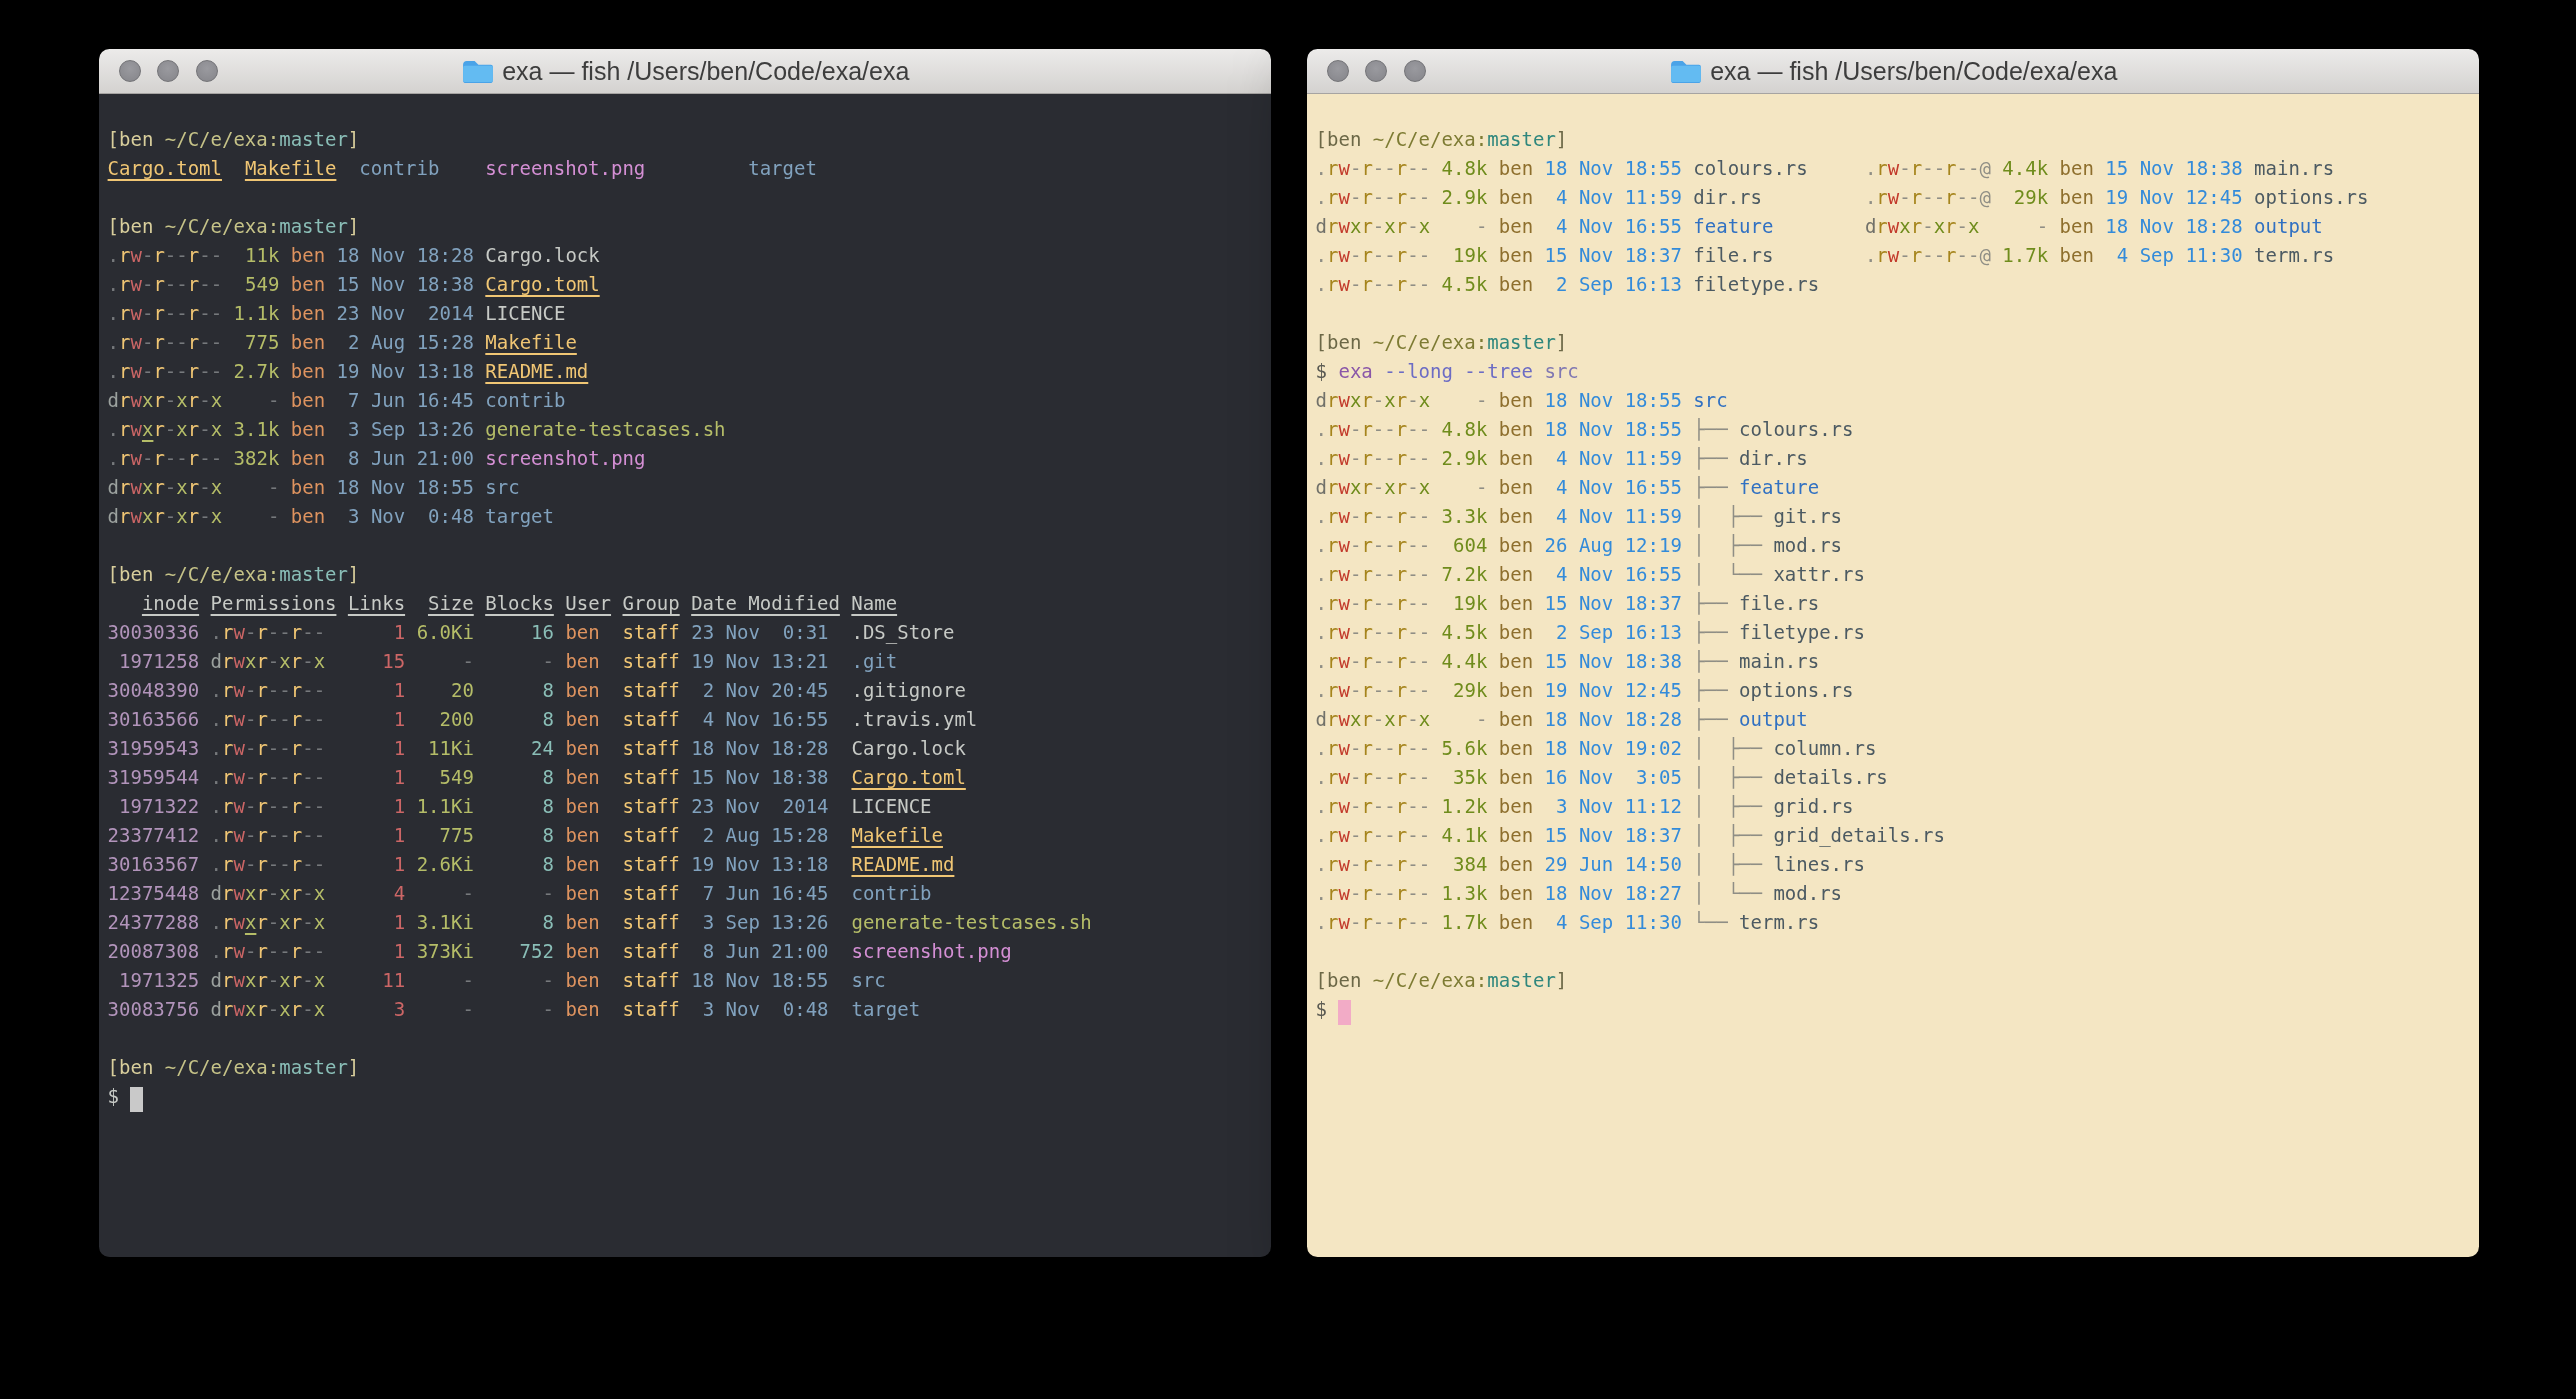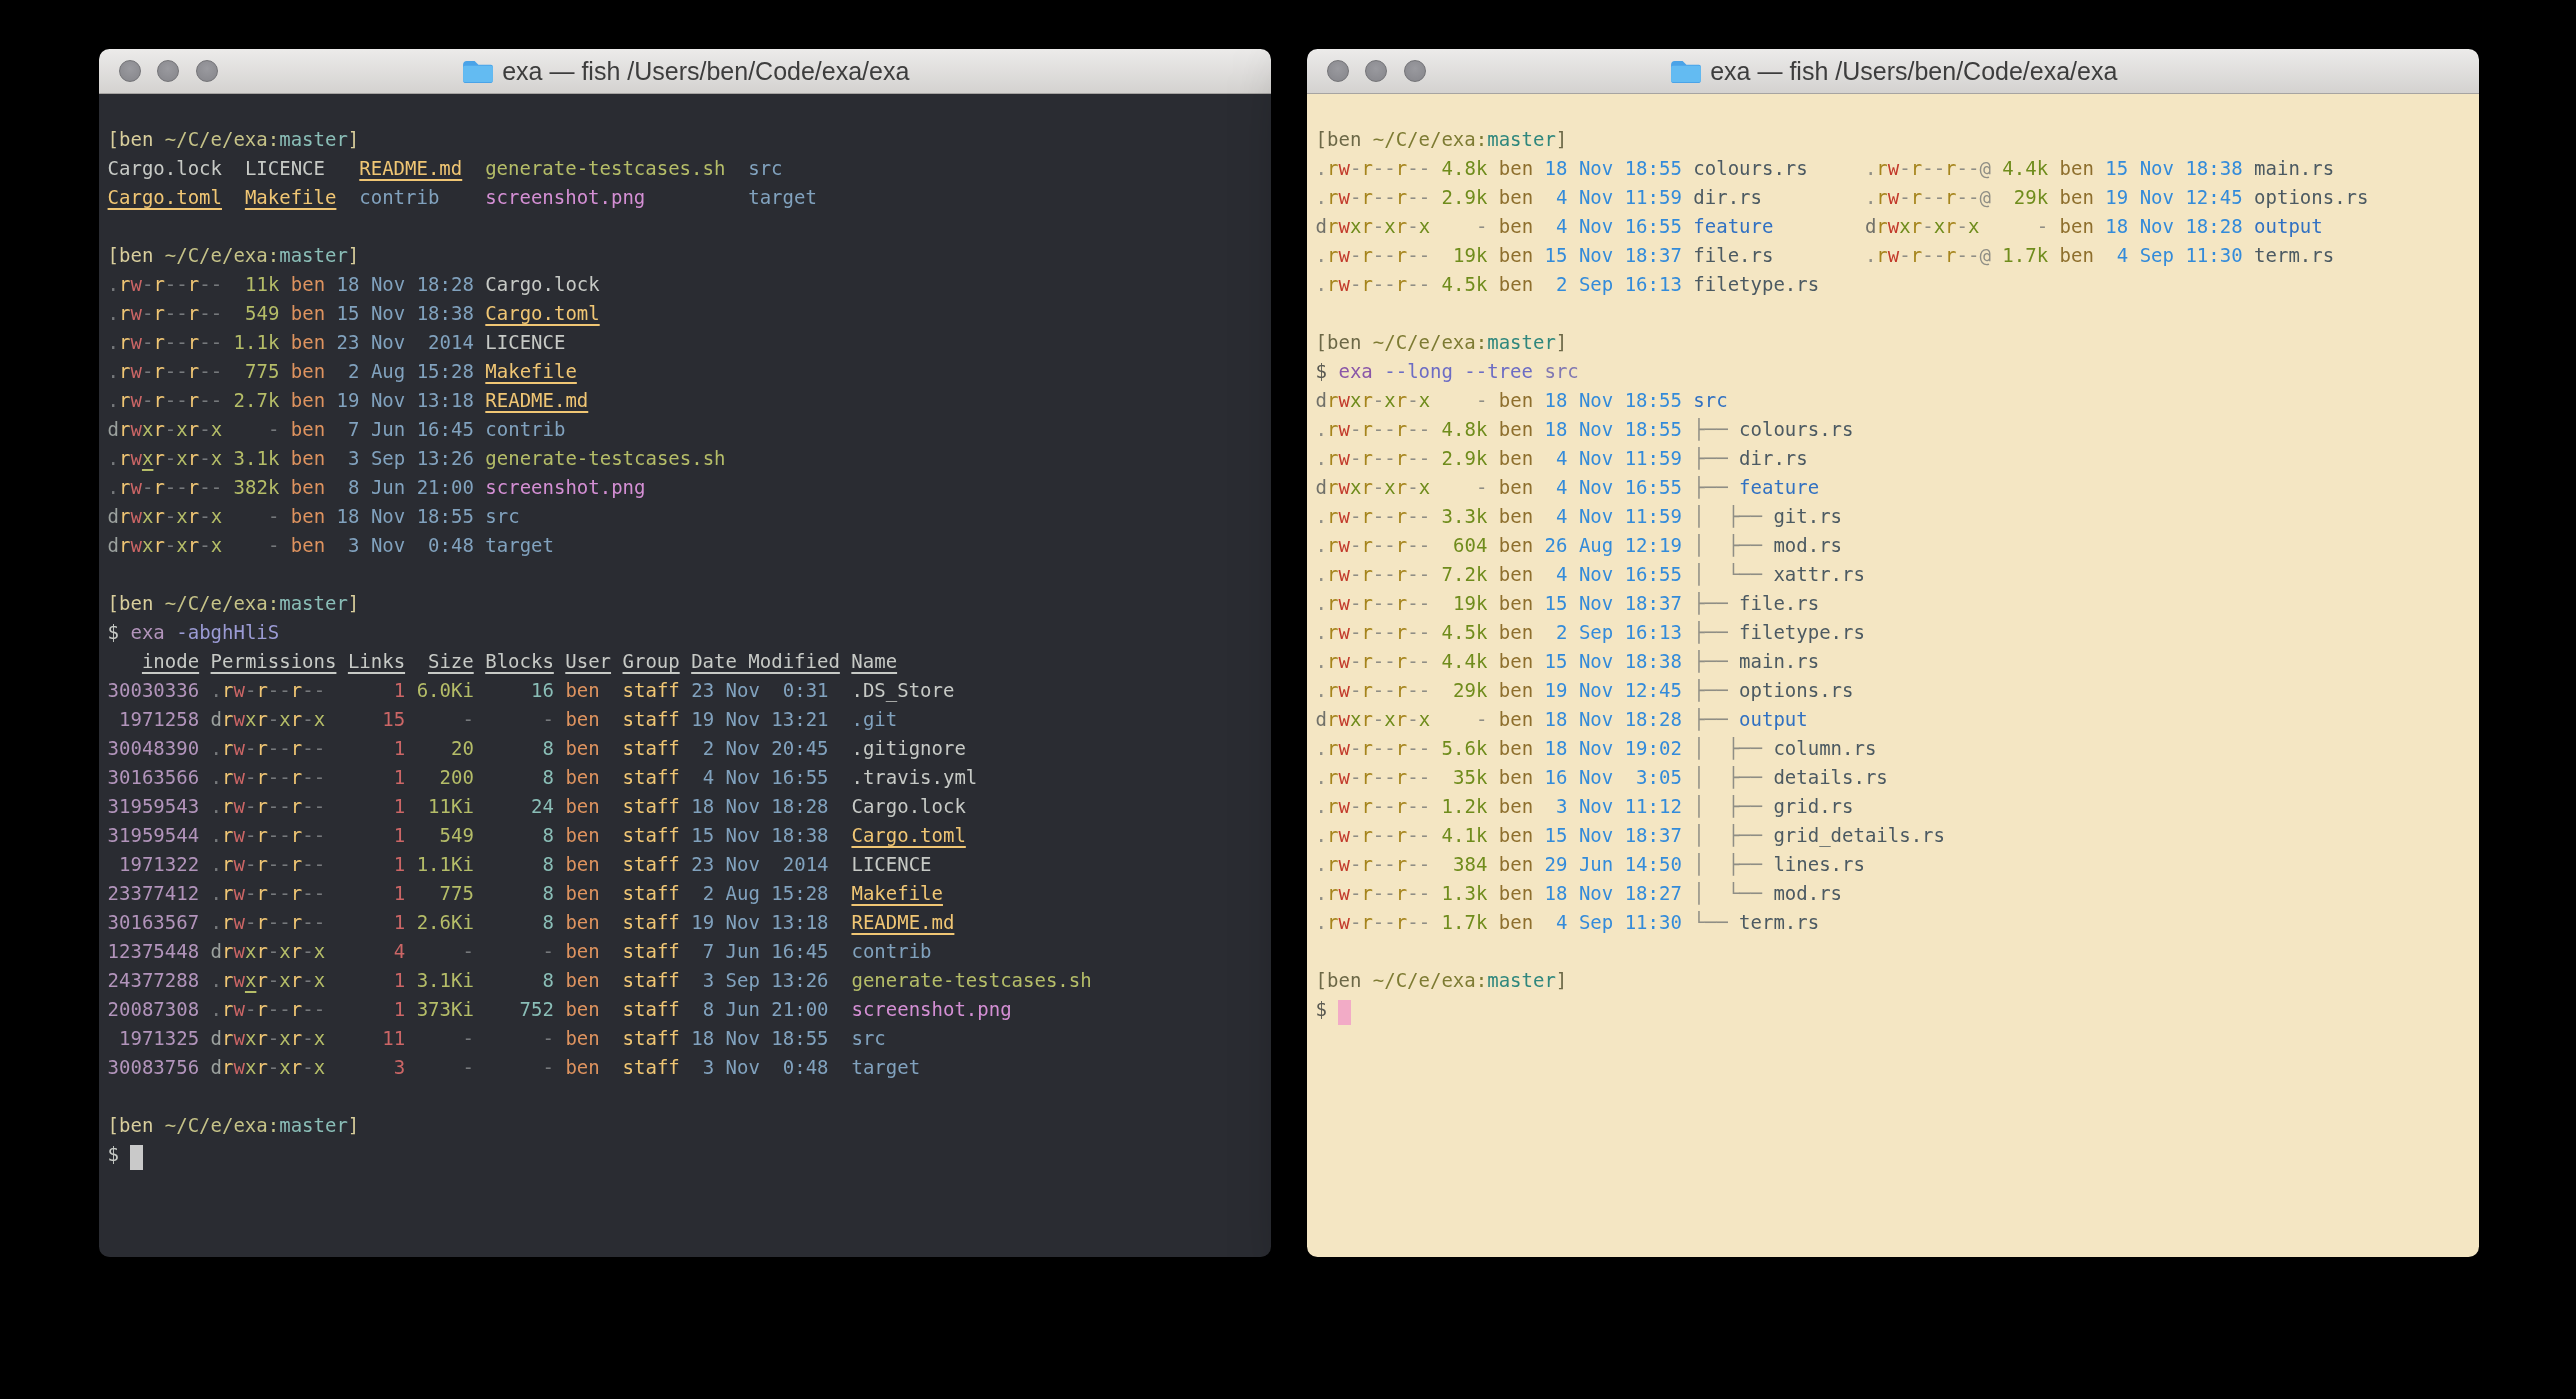--- a/index.html
+++ b/index.html
@@ -54,37 +54,35 @@
     <div class="titlewrap">
       <svg width="32" height="25" viewBox="0 0 33 26">
         <path d="M2 6 q0-4 4-4 h8 l4 4 h13 q2 0 2 2 v14 q0 3-3 3 H5 q-3 0-3-3 z" fill="#4aa3e8"></path>
         <path d="M2 9 q0-2 2-2 h27 q2 0 2 2 v13 q0 2-2 2 H4 q-2 0-2-2 z" fill="#63bbf2"></path>
       </svg>
       <span>exa — fish  /Users/ben/Code/exa/exa</span>
     </div>
   </div>
   <div class="screen" style="background: rgb(42, 44, 50); color: rgb(199, 202, 198);">
       <div class="ln"><span style="color: rgb(216, 206, 156);">[ben </span><span style="color: rgb(198, 195, 136);">~/C/e/exa</span><span style="color: rgb(198, 195, 136);">:</span><span style="color: rgb(138, 190, 183);">master</span><span style="color: rgb(216, 206, 156);">]</span></div>
-      <div class="ln"><span style="color: rgb(199, 202, 198);">Cargo.lock</span><span>  </span><span style="color: rgb(199, 202, 198);">LICENCE</span><span>   </span><span class="u" style="color: rgb(240, 198, 116);">README.md</span><span>  </span><span style="color: rgb(181, 189, 104);">generate-testcases.sh</span><span>  </span><span style="color: rgb(129, 162, 190);">src</span></div>
       <div class="ln"><span class="u" style="color: rgb(240, 198, 116);">Cargo.toml</span><span>  </span><span class="u" style="color: rgb(240, 198, 116);">Makefile</span><span>  </span><span style="color: rgb(129, 162, 190);">contrib</span><span>    </span><span style="color: rgb(212, 143, 212);">screenshot.png</span><span>         </span><span style="color: rgb(129, 162, 190);">target</span></div>
       <div class="ln">&nbsp;</div>
       <div class="ln"><span style="color: rgb(216, 206, 156);">[ben </span><span style="color: rgb(198, 195, 136);">~/C/e/exa</span><span style="color: rgb(198, 195, 136);">:</span><span style="color: rgb(138, 190, 183);">master</span><span style="color: rgb(216, 206, 156);">]</span></div>
       <div class="ln"><span style="color: rgb(118, 121, 124);">.</span><span style="color: rgb(240, 198, 116);">r</span><span style="color: rgb(204, 102, 102);">w</span><span style="color: rgb(118, 121, 124);">-</span><span style="color: rgb(240, 198, 116);">r</span><span style="color: rgb(118, 121, 124);">-</span><span style="color: rgb(118, 121, 124);">-</span><span style="color: rgb(240, 198, 116);">r</span><span style="color: rgb(118, 121, 124);">-</span><span style="color: rgb(118, 121, 124);">-</span><span> </span><span style="color: rgb(181, 189, 104);"> 11k</span><span> </span><span style="color: rgb(222, 147, 95);">ben</span><span> </span><span style="color: rgb(129, 162, 190);">18 Nov 18:28</span><span> </span><span style="color: rgb(199, 202, 198);">Cargo.lock</span></div>
       <div class="ln"><span style="color: rgb(118, 121, 124);">.</span><span style="color: rgb(240, 198, 116);">r</span><span style="color: rgb(204, 102, 102);">w</span><span style="color: rgb(118, 121, 124);">-</span><span style="color: rgb(240, 198, 116);">r</span><span style="color: rgb(118, 121, 124);">-</span><span style="color: rgb(118, 121, 124);">-</span><span style="color: rgb(240, 198, 116);">r</span><span style="color: rgb(118, 121, 124);">-</span><span style="color: rgb(118, 121, 124);">-</span><span> </span><span style="color: rgb(181, 189, 104);"> 549</span><span> </span><span style="color: rgb(222, 147, 95);">ben</span><span> </span><span style="color: rgb(129, 162, 190);">15 Nov 18:38</span><span> </span><span class="u" style="color: rgb(240, 198, 116);">Cargo.toml</span></div>
       <div class="ln"><span style="color: rgb(118, 121, 124);">.</span><span style="color: rgb(240, 198, 116);">r</span><span style="color: rgb(204, 102, 102);">w</span><span style="color: rgb(118, 121, 124);">-</span><span style="color: rgb(240, 198, 116);">r</span><span style="color: rgb(118, 121, 124);">-</span><span style="color: rgb(118, 121, 124);">-</span><span style="color: rgb(240, 198, 116);">r</span><span style="color: rgb(118, 121, 124);">-</span><span style="color: rgb(118, 121, 124);">-</span><span> </span><span style="color: rgb(181, 189, 104);">1.1k</span><span> </span><span style="color: rgb(222, 147, 95);">ben</span><span> </span><span style="color: rgb(129, 162, 190);">23 Nov  2014</span><span> </span><span style="color: rgb(199, 202, 198);">LICENCE</span></div>
       <div class="ln"><span style="color: rgb(118, 121, 124);">.</span><span style="color: rgb(240, 198, 116);">r</span><span style="color: rgb(204, 102, 102);">w</span><span style="color: rgb(118, 121, 124);">-</span><span style="color: rgb(240, 198, 116);">r</span><span style="color: rgb(118, 121, 124);">-</span><span style="color: rgb(118, 121, 124);">-</span><span style="color: rgb(240, 198, 116);">r</span><span style="color: rgb(118, 121, 124);">-</span><span style="color: rgb(118, 121, 124);">-</span><span> </span><span style="color: rgb(181, 189, 104);"> 775</span><span> </span><span style="color: rgb(222, 147, 95);">ben</span><span> </span><span style="color: rgb(129, 162, 190);"> 2 Aug 15:28</span><span> </span><span class="u" style="color: rgb(240, 198, 116);">Makefile</span></div>
       <div class="ln"><span style="color: rgb(118, 121, 124);">.</span><span style="color: rgb(240, 198, 116);">r</span><span style="color: rgb(204, 102, 102);">w</span><span style="color: rgb(118, 121, 124);">-</span><span style="color: rgb(240, 198, 116);">r</span><span style="color: rgb(118, 121, 124);">-</span><span style="color: rgb(118, 121, 124);">-</span><span style="color: rgb(240, 198, 116);">r</span><span style="color: rgb(118, 121, 124);">-</span><span style="color: rgb(118, 121, 124);">-</span><span> </span><span style="color: rgb(181, 189, 104);">2.7k</span><span> </span><span style="color: rgb(222, 147, 95);">ben</span><span> </span><span style="color: rgb(129, 162, 190);">19 Nov 13:18</span><span> </span><span class="u" style="color: rgb(240, 198, 116);">README.md</span></div>
       <div class="ln"><span style="color: rgb(155, 161, 158);">d</span><span style="color: rgb(240, 198, 116);">r</span><span style="color: rgb(204, 102, 102);">w</span><span style="color: rgb(181, 189, 104);">x</span><span style="color: rgb(240, 198, 116);">r</span><span style="color: rgb(118, 121, 124);">-</span><span style="color: rgb(181, 189, 104);">x</span><span style="color: rgb(240, 198, 116);">r</span><span style="color: rgb(118, 121, 124);">-</span><span style="color: rgb(181, 189, 104);">x</span><span> </span><span style="color: rgb(118, 121, 124);">   -</span><span> </span><span style="color: rgb(222, 147, 95);">ben</span><span> </span><span style="color: rgb(129, 162, 190);"> 7 Jun 16:45</span><span> </span><span style="color: rgb(129, 162, 190);">contrib</span></div>
       <div class="ln"><span style="color: rgb(118, 121, 124);">.</span><span style="color: rgb(240, 198, 116);">r</span><span style="color: rgb(204, 102, 102);">w</span><span class="u" style="color: rgb(181, 189, 104);">x</span><span style="color: rgb(240, 198, 116);">r</span><span style="color: rgb(118, 121, 124);">-</span><span style="color: rgb(181, 189, 104);">x</span><span style="color: rgb(240, 198, 116);">r</span><span style="color: rgb(118, 121, 124);">-</span><span style="color: rgb(181, 189, 104);">x</span><span> </span><span style="color: rgb(181, 189, 104);">3.1k</span><span> </span><span style="color: rgb(222, 147, 95);">ben</span><span> </span><span style="color: rgb(129, 162, 190);"> 3 Sep 13:26</span><span> </span><span style="color: rgb(181, 189, 104);">generate-testcases.sh</span></div>
       <div class="ln"><span style="color: rgb(118, 121, 124);">.</span><span style="color: rgb(240, 198, 116);">r</span><span style="color: rgb(204, 102, 102);">w</span><span style="color: rgb(118, 121, 124);">-</span><span style="color: rgb(240, 198, 116);">r</span><span style="color: rgb(118, 121, 124);">-</span><span style="color: rgb(118, 121, 124);">-</span><span style="color: rgb(240, 198, 116);">r</span><span style="color: rgb(118, 121, 124);">-</span><span style="color: rgb(118, 121, 124);">-</span><span> </span><span style="color: rgb(181, 189, 104);">382k</span><span> </span><span style="color: rgb(222, 147, 95);">ben</span><span> </span><span style="color: rgb(129, 162, 190);"> 8 Jun 21:00</span><span> </span><span style="color: rgb(212, 143, 212);">screenshot.png</span></div>
       <div class="ln"><span style="color: rgb(155, 161, 158);">d</span><span style="color: rgb(240, 198, 116);">r</span><span style="color: rgb(204, 102, 102);">w</span><span style="color: rgb(181, 189, 104);">x</span><span style="color: rgb(240, 198, 116);">r</span><span style="color: rgb(118, 121, 124);">-</span><span style="color: rgb(181, 189, 104);">x</span><span style="color: rgb(240, 198, 116);">r</span><span style="color: rgb(118, 121, 124);">-</span><span style="color: rgb(181, 189, 104);">x</span><span> </span><span style="color: rgb(118, 121, 124);">   -</span><span> </span><span style="color: rgb(222, 147, 95);">ben</span><span> </span><span style="color: rgb(129, 162, 190);">18 Nov 18:55</span><span> </span><span style="color: rgb(129, 162, 190);">src</span></div>
       <div class="ln"><span style="color: rgb(155, 161, 158);">d</span><span style="color: rgb(240, 198, 116);">r</span><span style="color: rgb(204, 102, 102);">w</span><span style="color: rgb(181, 189, 104);">x</span><span style="color: rgb(240, 198, 116);">r</span><span style="color: rgb(118, 121, 124);">-</span><span style="color: rgb(181, 189, 104);">x</span><span style="color: rgb(240, 198, 116);">r</span><span style="color: rgb(118, 121, 124);">-</span><span style="color: rgb(181, 189, 104);">x</span><span> </span><span style="color: rgb(118, 121, 124);">   -</span><span> </span><span style="color: rgb(222, 147, 95);">ben</span><span> </span><span style="color: rgb(129, 162, 190);"> 3 Nov  0:48</span><span> </span><span style="color: rgb(129, 162, 190);">target</span></div>
       <div class="ln">&nbsp;</div>
       <div class="ln"><span style="color: rgb(216, 206, 156);">[ben </span><span style="color: rgb(198, 195, 136);">~/C/e/exa</span><span style="color: rgb(198, 195, 136);">:</span><span style="color: rgb(138, 190, 183);">master</span><span style="color: rgb(216, 206, 156);">]</span></div>
-      <div class="ln"><span style="color: rgb(199, 202, 198);">$ </span><span style="color: rgb(178, 148, 187);">exa</span><span> </span><span style="color: rgb(155, 155, 212);">-abghHliS</span></div>
       <div class="ln"><span>   </span><span class="u" style="color: rgb(199, 202, 198);">inode</span><span> </span><span class="u" style="color: rgb(199, 202, 198);">Permissions</span><span> </span><span class="u" style="color: rgb(199, 202, 198);">Links</span><span>  </span><span class="u" style="color: rgb(199, 202, 198);">Size</span><span> </span><span class="u" style="color: rgb(199, 202, 198);">Blocks</span><span> </span><span class="u" style="color: rgb(199, 202, 198);">User</span><span> </span><span class="u" style="color: rgb(199, 202, 198);">Group</span><span> </span><span class="u" style="color: rgb(199, 202, 198);">Date Modified</span><span> </span><span class="u" style="color: rgb(199, 202, 198);">Name</span></div>
       <div class="ln"><span style="color: rgb(178, 148, 187);">30030336</span><span> </span><span style="color: rgb(118, 121, 124);">.</span><span style="color: rgb(240, 198, 116);">r</span><span style="color: rgb(204, 102, 102);">w</span><span style="color: rgb(118, 121, 124);">-</span><span style="color: rgb(240, 198, 116);">r</span><span style="color: rgb(118, 121, 124);">-</span><span style="color: rgb(118, 121, 124);">-</span><span style="color: rgb(240, 198, 116);">r</span><span style="color: rgb(118, 121, 124);">-</span><span style="color: rgb(118, 121, 124);">-</span><span>  </span><span style="color: rgb(204, 102, 102);">    1</span><span> </span><span style="color: rgb(181, 189, 104);">6.0Ki</span><span> </span><span style="color: rgb(138, 190, 183);">    16</span><span> </span><span style="color: rgb(222, 147, 95);">ben</span><span>  </span><span style="color: rgb(240, 198, 116);">staff</span><span> </span><span style="color: rgb(129, 162, 190);">23 Nov  0:31</span><span>  </span><span style="color: rgb(199, 202, 198);">.DS_Store</span></div>
       <div class="ln"><span style="color: rgb(178, 148, 187);"> 1971258</span><span> </span><span style="color: rgb(155, 161, 158);">d</span><span style="color: rgb(240, 198, 116);">r</span><span style="color: rgb(204, 102, 102);">w</span><span style="color: rgb(181, 189, 104);">x</span><span style="color: rgb(240, 198, 116);">r</span><span style="color: rgb(118, 121, 124);">-</span><span style="color: rgb(181, 189, 104);">x</span><span style="color: rgb(240, 198, 116);">r</span><span style="color: rgb(118, 121, 124);">-</span><span style="color: rgb(181, 189, 104);">x</span><span>  </span><span style="color: rgb(204, 102, 102);">   15</span><span> </span><span style="color: rgb(118, 121, 124);">    -</span><span> </span><span style="color: rgb(118, 121, 124);">     -</span><span> </span><span style="color: rgb(222, 147, 95);">ben</span><span>  </span><span style="color: rgb(240, 198, 116);">staff</span><span> </span><span style="color: rgb(129, 162, 190);">19 Nov 13:21</span><span>  </span><span style="color: rgb(129, 162, 190);">.git</span></div>
       <div class="ln"><span style="color: rgb(178, 148, 187);">30048390</span><span> </span><span style="color: rgb(118, 121, 124);">.</span><span style="color: rgb(240, 198, 116);">r</span><span style="color: rgb(204, 102, 102);">w</span><span style="color: rgb(118, 121, 124);">-</span><span style="color: rgb(240, 198, 116);">r</span><span style="color: rgb(118, 121, 124);">-</span><span style="color: rgb(118, 121, 124);">-</span><span style="color: rgb(240, 198, 116);">r</span><span style="color: rgb(118, 121, 124);">-</span><span style="color: rgb(118, 121, 124);">-</span><span>  </span><span style="color: rgb(204, 102, 102);">    1</span><span> </span><span style="color: rgb(181, 189, 104);">   20</span><span> </span><span style="color: rgb(138, 190, 183);">     8</span><span> </span><span style="color: rgb(222, 147, 95);">ben</span><span>  </span><span style="color: rgb(240, 198, 116);">staff</span><span> </span><span style="color: rgb(129, 162, 190);"> 2 Nov 20:45</span><span>  </span><span style="color: rgb(199, 202, 198);">.gitignore</span></div>
       <div class="ln"><span style="color: rgb(178, 148, 187);">30163566</span><span> </span><span style="color: rgb(118, 121, 124);">.</span><span style="color: rgb(240, 198, 116);">r</span><span style="color: rgb(204, 102, 102);">w</span><span style="color: rgb(118, 121, 124);">-</span><span style="color: rgb(240, 198, 116);">r</span><span style="color: rgb(118, 121, 124);">-</span><span style="color: rgb(118, 121, 124);">-</span><span style="color: rgb(240, 198, 116);">r</span><span style="color: rgb(118, 121, 124);">-</span><span style="color: rgb(118, 121, 124);">-</span><span>  </span><span style="color: rgb(204, 102, 102);">    1</span><span> </span><span style="color: rgb(181, 189, 104);">  200</span><span> </span><span style="color: rgb(138, 190, 183);">     8</span><span> </span><span style="color: rgb(222, 147, 95);">ben</span><span>  </span><span style="color: rgb(240, 198, 116);">staff</span><span> </span><span style="color: rgb(129, 162, 190);"> 4 Nov 16:55</span><span>  </span><span style="color: rgb(199, 202, 198);">.travis.yml</span></div>
       <div class="ln"><span style="color: rgb(178, 148, 187);">31959543</span><span> </span><span style="color: rgb(118, 121, 124);">.</span><span style="color: rgb(240, 198, 116);">r</span><span style="color: rgb(204, 102, 102);">w</span><span style="color: rgb(118, 121, 124);">-</span><span style="color: rgb(240, 198, 116);">r</span><span style="color: rgb(118, 121, 124);">-</span><span style="color: rgb(118, 121, 124);">-</span><span style="color: rgb(240, 198, 116);">r</span><span style="color: rgb(118, 121, 124);">-</span><span style="color: rgb(118, 121, 124);">-</span><span>  </span><span style="color: rgb(204, 102, 102);">    1</span><span> </span><span style="color: rgb(181, 189, 104);"> 11Ki</span><span> </span><span style="color: rgb(138, 190, 183);">    24</span><span> </span><span style="color: rgb(222, 147, 95);">ben</span><span>  </span><span style="color: rgb(240, 198, 116);">staff</span><span> </span><span style="color: rgb(129, 162, 190);">18 Nov 18:28</span><span>  </span><span style="color: rgb(199, 202, 198);">Cargo.lock</span></div>
       <div class="ln"><span style="color: rgb(178, 148, 187);">31959544</span><span> </span><span style="color: rgb(118, 121, 124);">.</span><span style="color: rgb(240, 198, 116);">r</span><span style="color: rgb(204, 102, 102);">w</span><span style="color: rgb(118, 121, 124);">-</span><span style="color: rgb(240, 198, 116);">r</span><span style="color: rgb(118, 121, 124);">-</span><span style="color: rgb(118, 121, 124);">-</span><span style="color: rgb(240, 198, 116);">r</span><span style="color: rgb(118, 121, 124);">-</span><span style="color: rgb(118, 121, 124);">-</span><span>  </span><span style="color: rgb(204, 102, 102);">    1</span><span> </span><span style="color: rgb(181, 189, 104);">  549</span><span> </span><span style="color: rgb(138, 190, 183);">     8</span><span> </span><span style="color: rgb(222, 147, 95);">ben</span><span>  </span><span style="color: rgb(240, 198, 116);">staff</span><span> </span><span style="color: rgb(129, 162, 190);">15 Nov 18:38</span><span>  </span><span class="u" style="color: rgb(240, 198, 116);">Cargo.toml</span></div>
       <div class="ln"><span style="color: rgb(178, 148, 187);"> 1971322</span><span> </span><span style="color: rgb(118, 121, 124);">.</span><span style="color: rgb(240, 198, 116);">r</span><span style="color: rgb(204, 102, 102);">w</span><span style="color: rgb(118, 121, 124);">-</span><span style="color: rgb(240, 198, 116);">r</span><span style="color: rgb(118, 121, 124);">-</span><span style="color: rgb(118, 121, 124);">-</span><span style="color: rgb(240, 198, 116);">r</span><span style="color: rgb(118, 121, 124);">-</span><span style="color: rgb(118, 121, 124);">-</span><span>  </span><span style="color: rgb(204, 102, 102);">    1</span><span> </span><span style="color: rgb(181, 189, 104);">1.1Ki</span><span> </span><span style="color: rgb(138, 190, 183);">     8</span><span> </span><span style="color: rgb(222, 147, 95);">ben</span><span>  </span><span style="color: rgb(240, 198, 116);">staff</span><span> </span><span style="color: rgb(129, 162, 190);">23 Nov  2014</span><span>  </span><span style="color: rgb(199, 202, 198);">LICENCE</span></div>
       <div class="ln"><span style="color: rgb(178, 148, 187);">23377412</span><span> </span><span style="color: rgb(118, 121, 124);">.</span><span style="color: rgb(240, 198, 116);">r</span><span style="color: rgb(204, 102, 102);">w</span><span style="color: rgb(118, 121, 124);">-</span><span style="color: rgb(240, 198, 116);">r</span><span style="color: rgb(118, 121, 124);">-</span><span style="color: rgb(118, 121, 124);">-</span><span style="color: rgb(240, 198, 116);">r</span><span style="color: rgb(118, 121, 124);">-</span><span style="color: rgb(118, 121, 124);">-</span><span>  </span><span style="color: rgb(204, 102, 102);">    1</span><span> </span><span style="color: rgb(181, 189, 104);">  775</span><span> </span><span style="color: rgb(138, 190, 183);">     8</span><span> </span><span style="color: rgb(222, 147, 95);">ben</span><span>  </span><span style="color: rgb(240, 198, 116);">staff</span><span> </span><span style="color: rgb(129, 162, 190);"> 2 Aug 15:28</span><span>  </span><span class="u" style="color: rgb(240, 198, 116);">Makefile</span></div>
       <div class="ln"><span style="color: rgb(178, 148, 187);">30163567</span><span> </span><span style="color: rgb(118, 121, 124);">.</span><span style="color: rgb(240, 198, 116);">r</span><span style="color: rgb(204, 102, 102);">w</span><span style="color: rgb(118, 121, 124);">-</span><span style="color: rgb(240, 198, 116);">r</span><span style="color: rgb(118, 121, 124);">-</span><span style="color: rgb(118, 121, 124);">-</span><span style="color: rgb(240, 198, 116);">r</span><span style="color: rgb(118, 121, 124);">-</span><span style="color: rgb(118, 121, 124);">-</span><span>  </span><span style="color: rgb(204, 102, 102);">    1</span><span> </span><span style="color: rgb(181, 189, 104);">2.6Ki</span><span> </span><span style="color: rgb(138, 190, 183);">     8</span><span> </span><span style="color: rgb(222, 147, 95);">ben</span><span>  </span><span style="color: rgb(240, 198, 116);">staff</span><span> </span><span style="color: rgb(129, 162, 190);">19 Nov 13:18</span><span>  </span><span class="u" style="color: rgb(240, 198, 116);">README.md</span></div>

